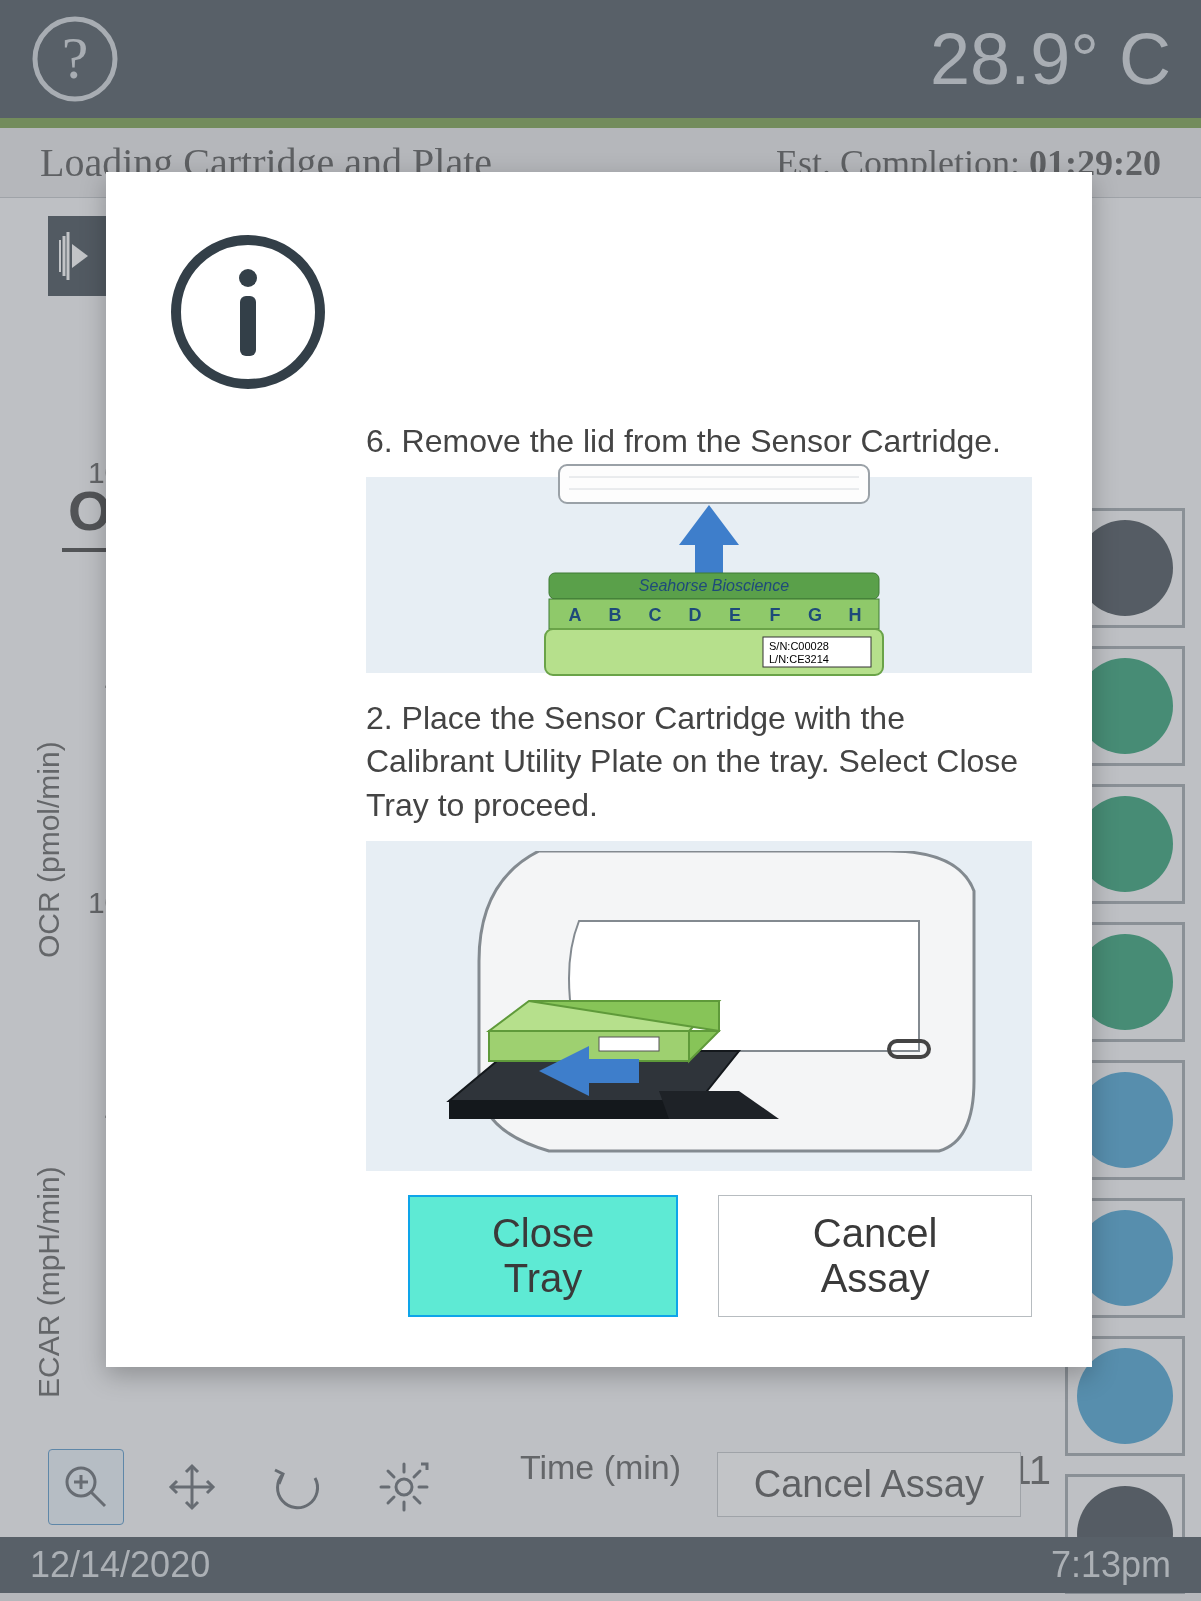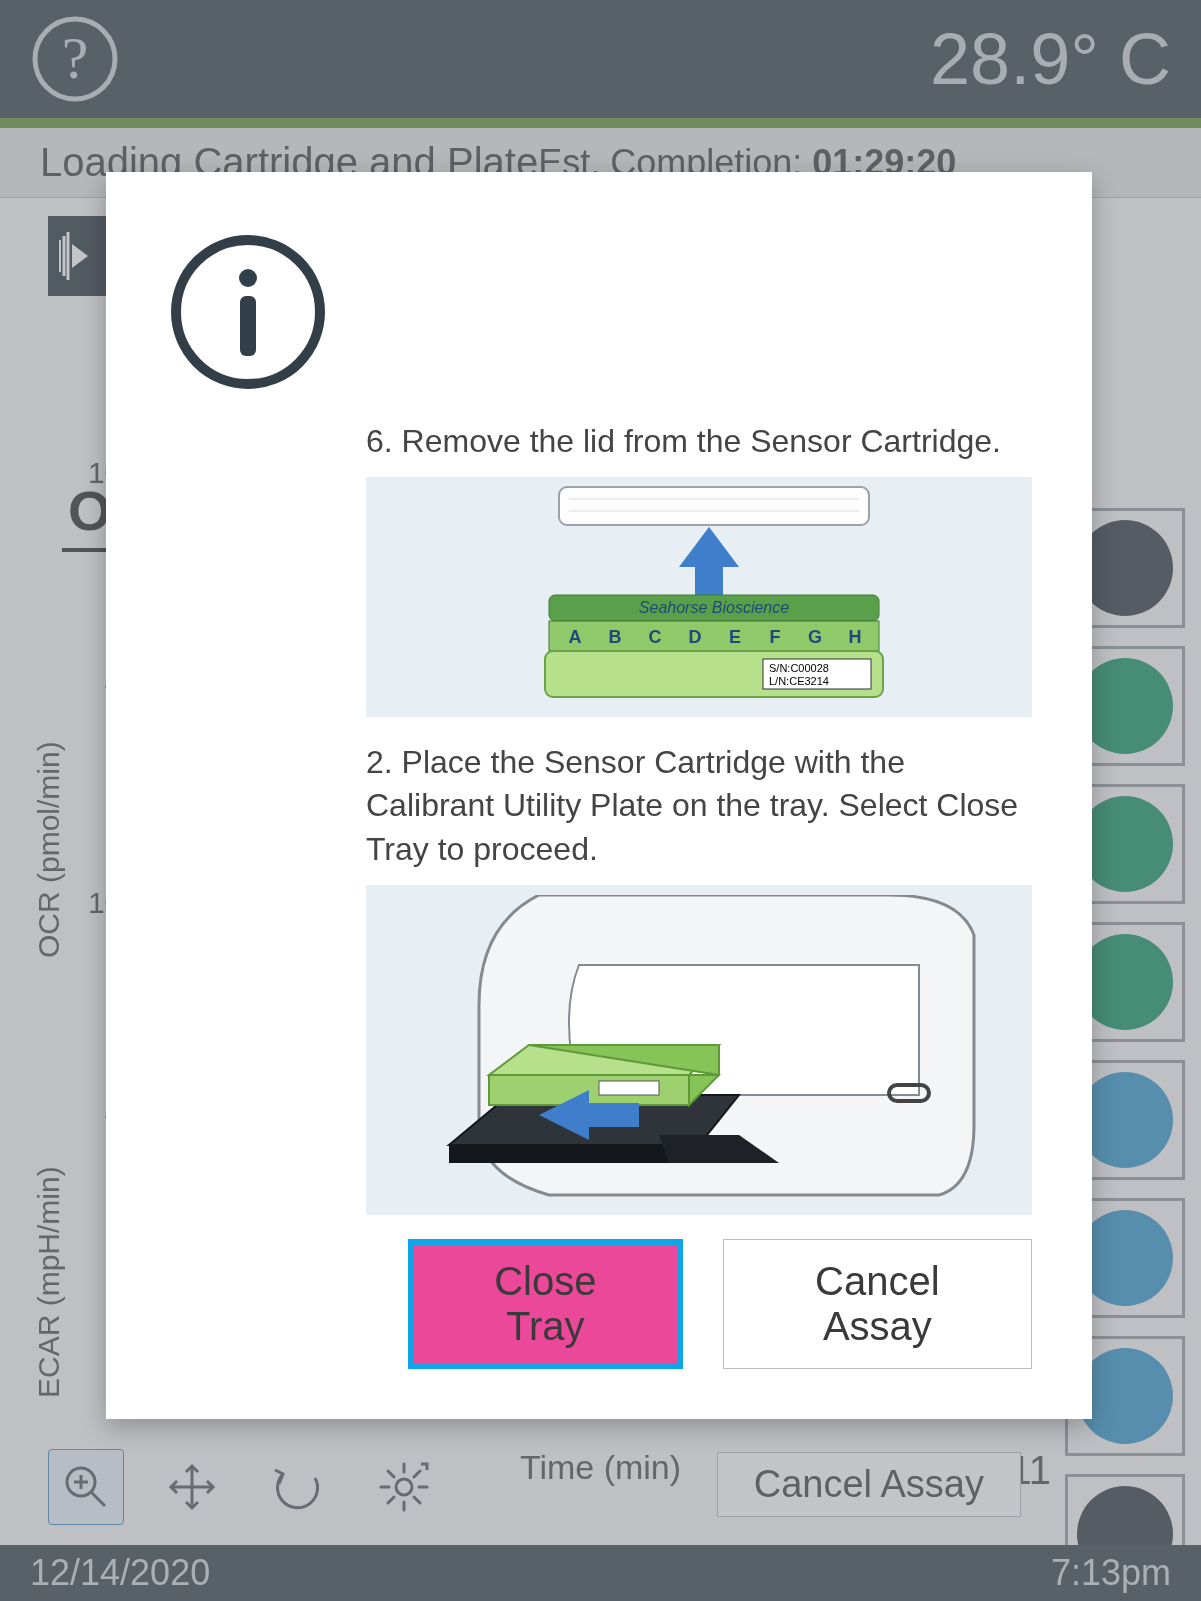--- a/index.html
+++ b/index.html
@@ -22,25 +22,26 @@
     color: #d6dade;
   }
   .help-icon svg { display: block; }
   .temp { font-size: 72px; font-weight: 300; color: #cfd5da; }
   .greenbar { height: 10px; background: #6f9a3d; }
   
   .statusrow {
     height: 70px;
     display: flex;
     align-items: center;
-    justify-content: flex-start;
+    justify-content: space-between;
     padding: 0 40px;
     font-size: 40px;
     color: #4a4a4a;
     border-bottom: 1px solid #bfc3c6;
+    font-family: Liberation Serif, serif;
   }
   .statusrow .estlabel { font-size: 36px; }
   .statusrow .estlabel b { font-weight: 700; }
   
   .main {
     position: relative;
     height: calc(1601px - 118px - 10px - 70px - 56px);
     background: #f7f8f9;
   }
   .eject-tab {
@@ -110,21 +111,21 @@
     position:absolute;
     right: 180px; bottom: 28px;
     font-size: 38px;
     color:#4a4a4a;
     border:1px solid #bfc3c6;
     padding: 10px 36px;
     background:#fff;
   }
   
   .footer {
-    position:absolute; left:0; bottom:0; right:0;
+    position:absolute; left:0; bottom:8px; right:0;
     height:56px;
     background:#3e4952;
     color:#d6dade;
     display:flex; align-items:center; justify-content:space-between;
     padding: 0 30px;
     font-size: 36px;
   }
   
   .scrim {
     position:absolute; inset:0;
@@ -142,38 +143,38 @@
   .modal-head {
     display:flex; align-items:flex-start; gap: 36px;
   }
   .modal-title { font-size: 46px; color:#3c3c3c; font-weight:400; margin-top:4px; }
   .modal-body { margin-left: 200px; margin-top: 22px; font-size: 32px; color:#444; }
   .step { margin-bottom: 14px; line-height:1.35; }
   .illus {
     background:#e7eef4;
     margin: 12px 0 24px 0;
     display:flex;align-items:center;justify-content:center;
-    height:240px;
+    height:196px;
   }
   .illus.big { height: 330px; }
   .modal-btns {
     margin-left: 200px;
     display:flex; gap: 40px; margin-top: 8px;
   }
   .btn {
     font-size: 40px;
     padding: 14px 48px;
     border: 1px solid #b7bcc0;
     background:#fff;
     color:#3a3a3a;
     cursor:pointer;
   }
   .btn.primary {
-    border: 6px solid #0ea5e9;
-    background:#ec4899;
+    border: 2px solid #0ea5e9;
+    background:#5eead4;
     margin-left:42px;
   }
   .o-letter {
     position:absolute; left: 68px; top: 280px;
     font-size: 56px; color:#333; font-weight:600;
   }
   .tab-line { position:absolute; left:62px; top:350px; width:60px; height:4px; background:#333; }
   .big-11 {
     position:absolute; right:150px; top:1250px; font-size:40px; color:#555;
   }

